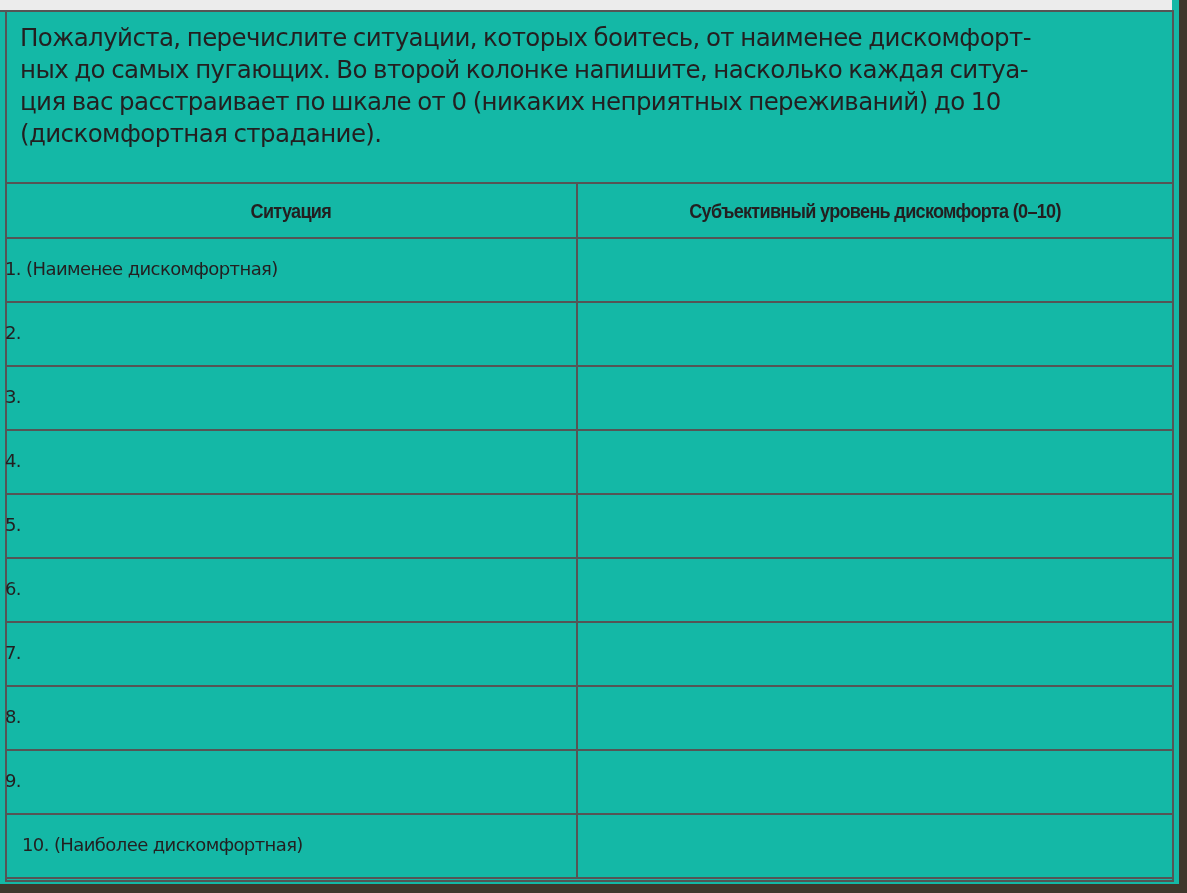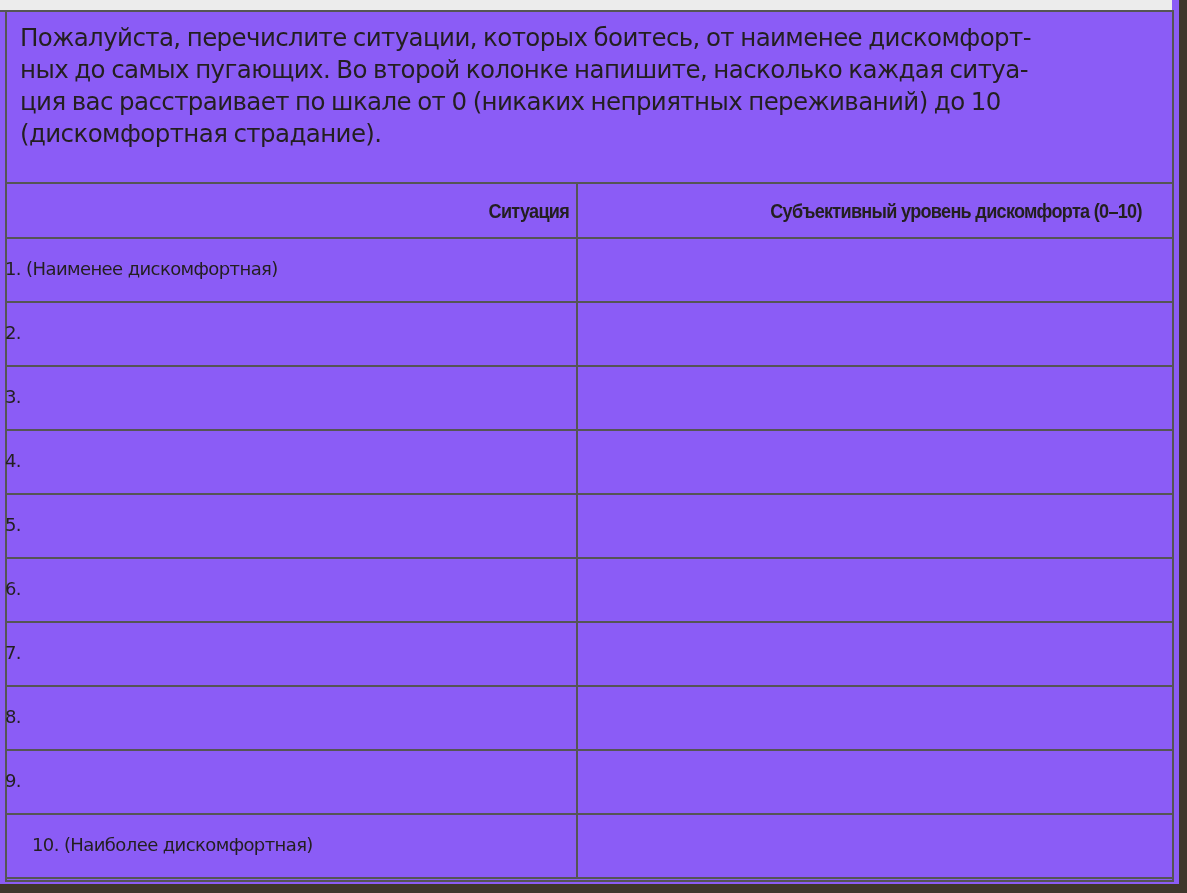--- a/index.html
+++ b/index.html
@@ -7,21 +7,21 @@
       width: 1187px; height: 893px;
       background: #3f372c;
       position: relative;
       overflow: hidden;
       font-family: "DejaVu Sans", sans-serif;
       color: #231f20;
     }
     .page {
       position: absolute; left: 0; top: 0;
       width: 1179px; height: 884px;
-      background: #8b5cf6;
+      background: #14b8a6;
     }
     .top-band {
       position: absolute; left: 0; top: 0;
       width: 1172px; height: 10px;
       background: #ececec;
       border-bottom: 2px solid #555;
     }
     .frame {
       position: absolute; left: 5px; top: 10px;
       width: 1165px; height: 870px;
@@ -41,21 +41,21 @@
     table.form {
       position: absolute; left: 5px; top: 182px;
       width: 1167px;
       border-collapse: collapse;
       table-layout: fixed;
     }
     table.form th, table.form td {
       border: 2px solid #555;
       padding: 0;
     }
-    table.form tr:first-child th { border-top: 2px solid #555; text-align: right; }
+    table.form tr:first-child th { border-top: 2px solid #555; }
     table.form th:first-child, table.form td:first-child { border-left: none; }
     table.form th:last-child, table.form td:last-child { border-right: none; }
     table.form th {
       height: 53px;
       font-family: "Liberation Sans", sans-serif;
       font-weight: bold;
       font-size: 21px;
       letter-spacing: -0.8px;
       transform-origin: center;
       text-align: center;
@@ -63,21 +63,21 @@
     }
     .th-inner { display: inline-block; transform: scaleX(0.86); }
     table.form td {
       height: 62px;
       font-size: 18px;
       letter-spacing: -0.6px;
       vertical-align: middle;
       color: #231f20;
     }
     td.sit { padding-left: 32px; }
-    td.sit.pad10 { padding-left: 27px; }
+    td.sit.pad10 { padding-left: 17px; }
     td.sit .txt { position: relative; top: -2px; }
     col.c1 { width: 572px; }
   </style>
 </head>
 <body>
 
 <div class="page">
   <div class="top-band"></div>
   <div class="frame"></div>
 

